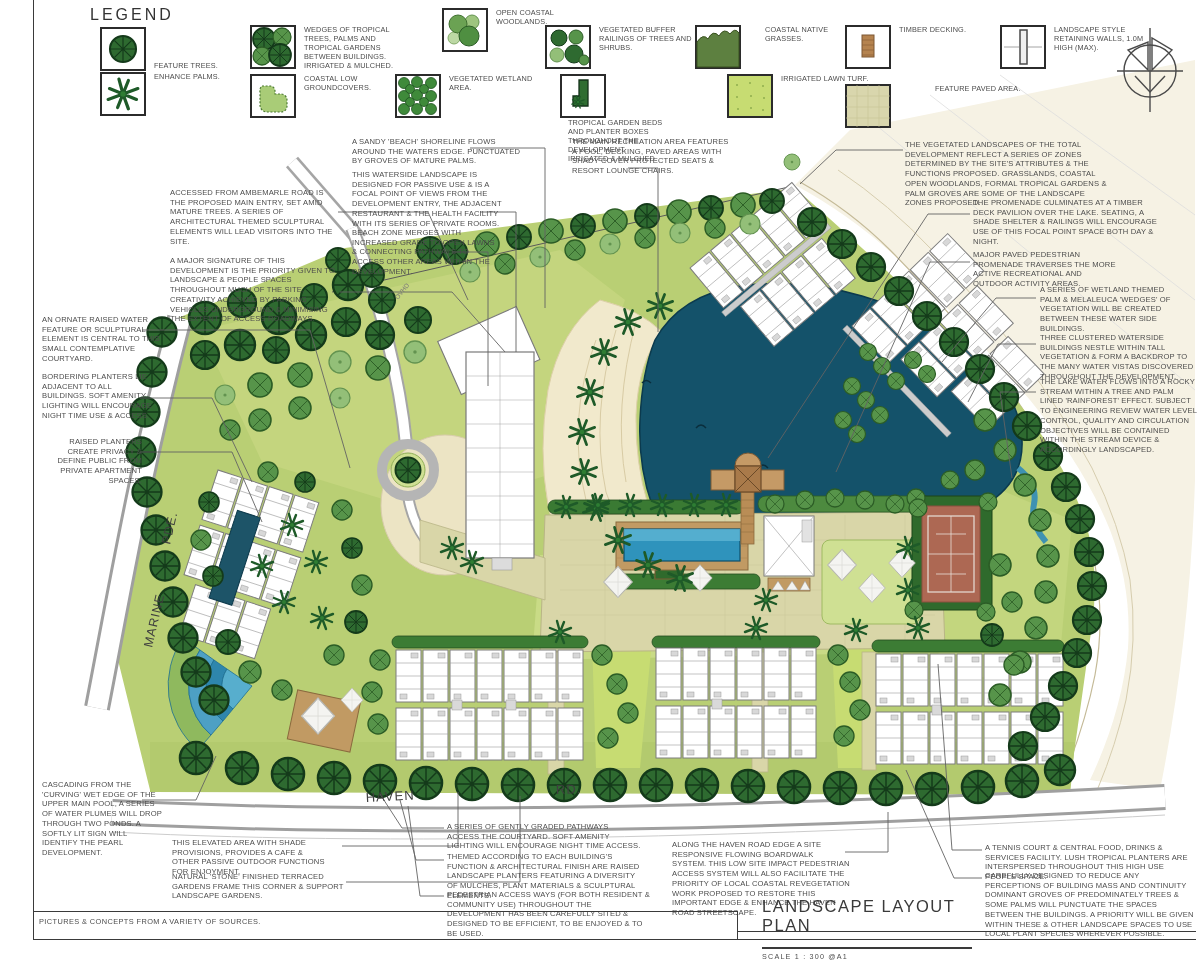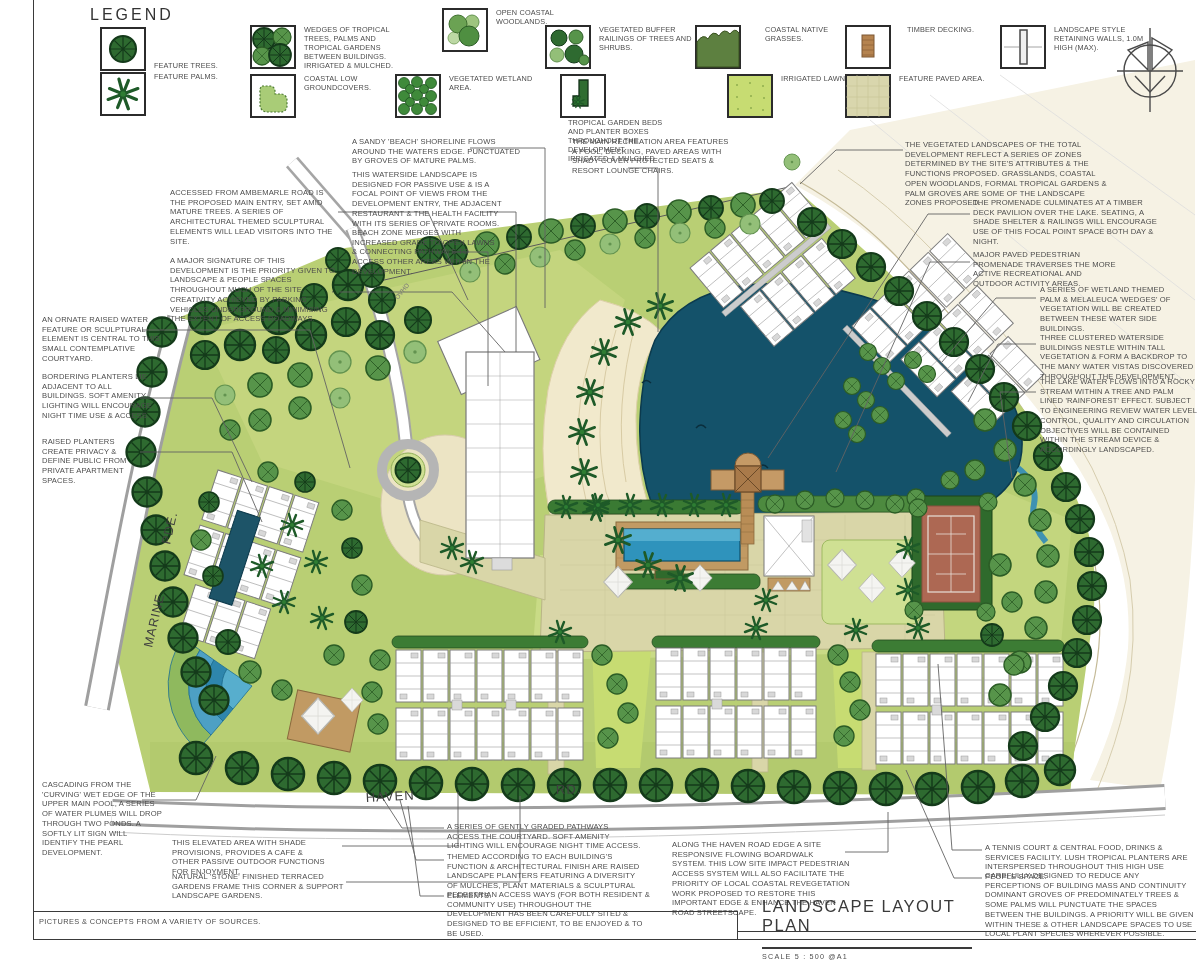--- a/index.html
+++ b/index.html
@@ -542,21 +542,21 @@
       <rect x="1" y="1" width="44" height="42" fill="#fff" stroke="#2b2b2b" stroke-width="2"></rect>
       <use href="#t1" transform="translate(23,22) scale(1.3)"></use>
     </svg>
   <span class="legend-label">FEATURE TREES.</span>
 </div>
 <div class="legend-item" style="left:100px;top:72px;">
   <svg class="swatch" viewBox="0 0 46 44">
       <rect x="1" y="1" width="44" height="42" fill="#fff" stroke="#2b2b2b" stroke-width="2"></rect>
       <use href="#palm" transform="translate(23,22) scale(1.35)"></use>
     </svg>
-  <span class="legend-label">FEATURE PALMS.</span>
+  <span class="legend-label">ENHANCE PALMS.</span>
 </div>
 <div class="legend-item" style="left:250px;top:25px;">
   <svg class="swatch" viewBox="0 0 46 44">
       <rect x="1" y="1" width="44" height="42" fill="#fff" stroke="#2b2b2b" stroke-width="2"></rect>
       <use href="#t1" transform="translate(14,14) scale(1.1)"></use>
       <use href="#t2" transform="translate(32,12) scale(.9)"></use>
       <use href="#t2" transform="translate(12,31) scale(.9)"></use>
       <use href="#t1" transform="translate(30,30) scale(1.1)"></use>
     </svg>
   <span class="legend-label">WEDGES OF TROPICAL TREES, PALMS AND TROPICAL GARDENS BETWEEN BUILDINGS. IRRIGATED &amp; MULCHED.</span>
@@ -635,29 +635,29 @@
         <circle cx="10" cy="23" r="1"></circle>
         <circle cx="24" cy="22" r="1"></circle>
         <circle cx="37" cy="24" r="1"></circle>
         <circle cx="11" cy="35" r="1"></circle>
         <circle cx="24" cy="34" r="1"></circle>
         <circle cx="36" cy="36" r="1"></circle>
       </g>
     </svg>
   <span class="legend-label">IRRIGATED LAWN TURF.</span>
 </div>
-<div class="legend-item" style="left:845px;top:25px;gap:8px;">
+<div class="legend-item" style="left:845px;top:25px;">
   <svg class="swatch" viewBox="0 0 46 44">
       <rect x="1" y="1" width="44" height="42" fill="#fff" stroke="#2b2b2b" stroke-width="2"></rect>
       <rect x="17" y="10" width="12" height="22" fill="#b5834f" stroke="#7d5733"></rect>
       <path d="M17,15 h12 M17,20 h12 M17,25 h12 M17,30 h12" stroke="#8a6038" stroke-width=".7"></path>
     </svg>
   <span class="legend-label">TIMBER DECKING.</span>
 </div>
-<div class="legend-item" style="left:845px;top:74px;">
+<div class="legend-item" style="left:845px;top:84px;gap:36px;">
   <svg class="swatch" viewBox="0 0 46 44">
       <rect x="1" y="1" width="44" height="42" fill="#d9d6ad" stroke="#2b2b2b" stroke-width="2"></rect>
       <path d="M12,1 V43 M23,1 V43 M34,1 V43 M1,12 H45 M1,23 H45 M1,34 H45" stroke="#c6c293" stroke-width=".6"></path>
     </svg>
   <span class="legend-label">FEATURE PAVED AREA.</span>
 </div>
 <div class="legend-item" style="left:1000px;top:25px;">
   <svg class="swatch" viewBox="0 0 46 44">
       <rect x="1" y="1" width="44" height="42" fill="#fff" stroke="#2b2b2b" stroke-width="2"></rect>
       <line x1="4" y1="22" x2="19" y2="22" stroke="#9a9a9a" stroke-width=".9"></line>
@@ -677,21 +677,21 @@
         <path d="M37,44 L37,12 L57,24 Z"></path>
         <path d="M20,50 L35,66 L50,50"></path>
       </g>
     </svg>
 </div>
 
 <div class="ann" style="left:170px;top:188px;width:170px;">ACCESSED FROM AMBEMARLE ROAD IS THE PROPOSED MAIN ENTRY, SET AMID MATURE TREES. A SERIES OF ARCHITECTURAL THEMED SCULPTURAL ELEMENTS WILL LEAD VISITORS INTO THE SITE.</div>
 <div class="ann" style="left:170px;top:256px;width:172px;">A MAJOR SIGNATURE OF THIS DEVELOPMENT IS THE PRIORITY GIVEN TO LANDSCAPE &amp; PEOPLE SPACES THROUGHOUT MUCH OF THE SITE, CREATIVITY ACHIEVED BY PARKING VEHICLES UNDERGROUND &amp; MINIMISING THE EXTENT OF ACCESS ROADWAYS.</div>
 <div class="ann" style="left:42px;top:315px;width:120px;">AN ORNATE RAISED WATER FEATURE OR SCULPTURAL ELEMENT IS CENTRAL TO THIS SMALL CONTEMPLATIVE COURTYARD.</div>
 <div class="ann" style="left:42px;top:372px;width:112px;">BORDERING PLANTERS LIE ADJACENT TO ALL BUILDINGS. SOFT AMENITY LIGHTING WILL ENCOURAGE NIGHT TIME USE &amp; ACCESS.</div>
-<div class="ann" style="left:42px;top:437px;width:100px;">RAISED PLANTERS CREATE PRIVACY &amp; DEFINE PUBLIC FROM PRIVATE APARTMENT SPACES.</div>
+<div class="ann" style="left:42px;top:437px;width:100px;text-align:right;">RAISED PLANTERS CREATE PRIVACY &amp; DEFINE PUBLIC FROM PRIVATE APARTMENT SPACES.</div>
 <div class="ann" style="left:42px;top:780px;width:120px;">CASCADING FROM THE 'CURVING' WET EDGE OF THE UPPER MAIN POOL, A SERIES OF WATER PLUMES WILL DROP THROUGH TWO PONDS. A SOFTLY LIT SIGN WILL IDENTIFY THE PEARL DEVELOPMENT.</div>
 <div class="ann" style="left:352px;top:137px;width:170px;">A SANDY 'BEACH' SHORELINE FLOWS AROUND THE WATERS EDGE. PUNCTUATED BY GROVES OF MATURE PALMS.</div>
 <div class="ann" style="left:352px;top:170px;width:150px;">THIS WATERSIDE LANDSCAPE IS DESIGNED FOR PASSIVE USE &amp; IS A FOCAL POINT OF VIEWS FROM THE DEVELOPMENT ENTRY, THE ADJACENT RESTAURANT &amp; THE HEALTH FACILITY WITH ITS SERIES OF PRIVATE ROOMS.</div>
 <div class="ann" style="left:352px;top:228px;width:150px;">BEACH ZONE MERGES WITH INCREASED GRADE TO OPEN LAWNS &amp; CONNECTING PATHWAYS TO ACCESS OTHER AREAS WITHIN THE DEVELOPMENT.</div>
 <div class="ann" style="left:572px;top:137px;width:160px;">THE MAIN RECREATION AREA FEATURES A POOL, DECKING, PAVED AREAS WITH SHADY COVER PROTECTED SEATS &amp; RESORT LOUNGE CHAIRS.</div>
 <div class="ann" style="left:905px;top:140px;width:205px;">THE VEGETATED LANDSCAPES OF THE TOTAL DEVELOPMENT REFLECT A SERIES OF ZONES DETERMINED BY THE SITE'S ATTRIBUTES &amp; THE FUNCTIONS PROPOSED. GRASSLANDS, COASTAL OPEN WOODLANDS, FORMAL TROPICAL GARDENS &amp; PALM GROVES ARE SOME OF THE LANDSCAPE ZONES PROPOSED.</div>
 <div class="ann" style="left:973px;top:198px;width:185px;">THE PROMENADE CULMINATES AT A TIMBER DECK PAVILION OVER THE LAKE. SEATING, A SHADE SHELTER &amp; RAILINGS WILL ENCOURAGE USE OF THIS FOCAL POINT SPACE BOTH DAY &amp; NIGHT.</div>
 <div class="ann" style="left:973px;top:250px;width:150px;">MAJOR PAVED PEDESTRIAN PROMENADE TRAVERSES THE MORE ACTIVE RECREATIONAL AND OUTDOOR ACTIVITY AREAS.</div>
 <div class="ann" style="left:1040px;top:285px;width:140px;">A SERIES OF WETLAND THEMED PALM &amp; MELALEUCA 'WEDGES' OF VEGETATION WILL BE CREATED BETWEEN THESE WATER SIDE BUILDINGS.</div>
 <div class="ann" style="left:1040px;top:333px;width:155px;">THREE CLUSTERED WATERSIDE BUILDINGS NESTLE WITHIN TALL VEGETATION &amp; FORM A BACKDROP TO THE MANY WATER VISTAS DISCOVERED THROUGHOUT THE DEVELOPMENT.</div>
@@ -700,20 +700,20 @@
 <div class="ann" style="left:172px;top:872px;width:175px;">NATURAL 'STONE' FINISHED TERRACED GARDENS FRAME THIS CORNER &amp; SUPPORT LANDSCAPE GARDENS.</div>
 <div class="ann" style="left:447px;top:822px;width:195px;">A SERIES OF GENTLY GRADED PATHWAYS ACCESS THE COURTYARD. SOFT AMENITY LIGHTING WILL ENCOURAGE NIGHT TIME ACCESS.</div>
 <div class="ann" style="left:447px;top:852px;width:200px;">THEMED ACCORDING TO EACH BUILDING'S FUNCTION &amp; ARCHITECTURAL FINISH ARE RAISED LANDSCAPE PLANTERS FEATURING A DIVERSITY OF MULCHES, PLANT MATERIALS &amp; SCULPTURAL ELEMENTS.</div>
 <div class="ann" style="left:447px;top:890px;width:205px;">PEDESTRIAN ACCESS WAYS (FOR BOTH RESIDENT &amp; COMMUNITY USE) THROUGHOUT THE DEVELOPMENT HAS BEEN CAREFULLY SITED &amp; DESIGNED TO BE EFFICIENT, TO BE ENJOYED &amp; TO BE USED.</div>
 <div class="ann" style="left:672px;top:840px;width:178px;">ALONG THE HAVEN ROAD EDGE A SITE RESPONSIVE FLOWING BOARDWALK SYSTEM. THIS LOW SITE IMPACT PEDESTRIAN ACCESS SYSTEM WILL ALSO FACILITATE THE PRIORITY OF LOCAL COASTAL REVEGETATION WORK PROPOSED TO RESTORE THIS IMPORTANT EDGE &amp; ENHANCE THE HAVEN ROAD STREETSCAPE.</div>
 <div class="ann" style="left:985px;top:843px;width:205px;">A TENNIS COURT &amp; CENTRAL FOOD, DRINKS &amp; SERVICES FACILITY. LUSH TROPICAL PLANTERS ARE INTERSPERSED THROUGHOUT THIS HIGH USE PEOPLE SPACE.</div>
 <div class="ann" style="left:985px;top:871px;width:212px;">CAREFULLY DESIGNED TO REDUCE ANY PERCEPTIONS OF BUILDING MASS AND CONTINUITY DOMINANT GROVES OF PREDOMINATELY TREES &amp; SOME PALMS WILL PUNCTUATE THE SPACES BETWEEN THE BUILDINGS. A PRIORITY WILL BE GIVEN WITHIN THESE &amp; OTHER LANDSCAPE SPACES TO USE LOCAL PLANT SPECIES WHEREVER POSSIBLE.</div>
 
 <div class="title-block">
   <div class="sheet-title">LANDSCAPE LAYOUT PLAN</div>
-  <div class="sheet-scale">SCALE 5 : 500   @A1</div>
+  <div class="sheet-scale">SCALE 1 : 300   @A1</div>
 </div>
 <div class="footer-note">PICTURES &amp; CONCEPTS FROM A VARIETY OF SOURCES.</div>
 <div class="vline" style="left:33px;top:0;height:940px;"></div>
 <div class="hline" style="left:33px;top:911px;width:704px;"></div>
 <div class="hline" style="left:33px;top:939px;width:1163px;"></div>
 <div class="hline" style="left:737px;top:931px;width:459px;"></div>
 <div class="vline" style="left:737px;top:911px;height:29px;"></div>
 
 </body></html>

